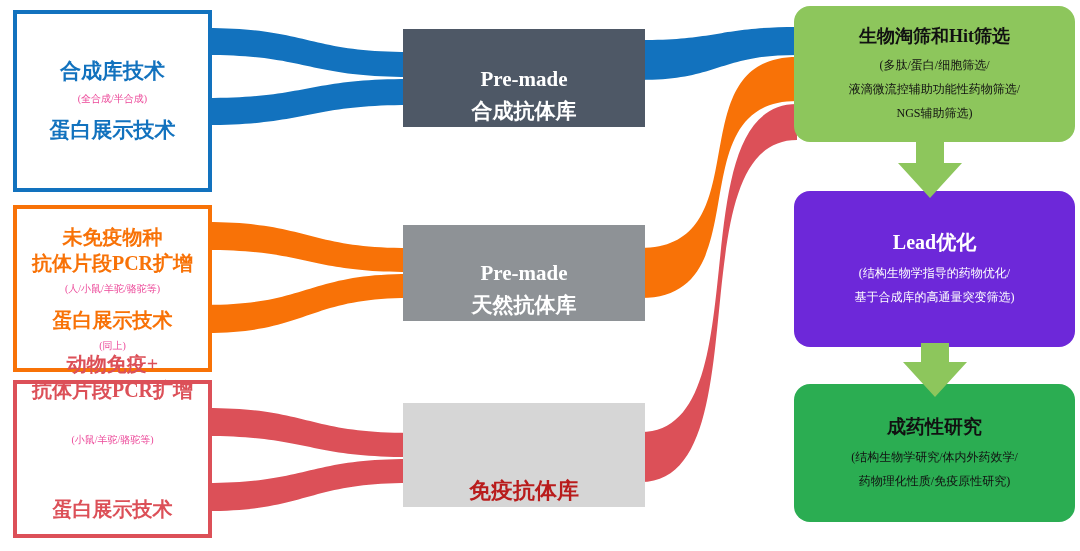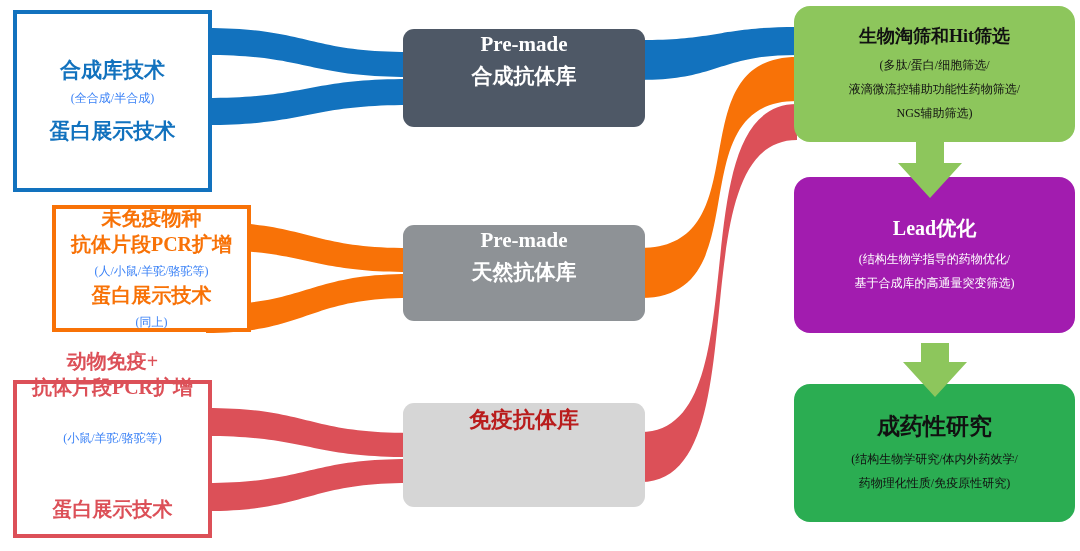--- a/index.html
+++ b/index.html
@@ -12,52 +12,52 @@
   svg.layer.over{z-index:3;pointer-events:none;}
 
   
   .lbox{
     position:absolute;left:13px;width:199px;box-sizing:border-box;
     background:#ffffff;border:4px solid #f9a8d4;z-index:2;
     display:flex;flex-direction:column;align-items:center;justify-content:center;
     text-align:center;
   }
   .lbox .t{font-weight:bold;font-size:20px;line-height:1.3;white-space:pre-line;}
-  .lbox .s{font-size:12px;color:#3b82f6;line-height:1.7;white-space:pre-line;margin-top:4px;}
+  .lbox .s{font-size:10px;color:#ec4899;line-height:1.7;white-space:pre-line;margin-top:4px;}
   .lbox .gap{height:10px;}
   #lb1{top:10px;height:182px;border-color:#1272BE;}
   #lb1 .t{color:#1272BE;font-size:21px;}
-  #lb2{top:205px;height:127px;border-color:#F87207;margin-left:39px;}
+  #lb2{top:205px;height:167px;border-color:#F87207;}
   #lb2 .t{color:#F87207;}
   #lb3{top:380px;height:158px;border-color:#DC5058;gap:24px;}
   #lb3 .t{color:#DC5058;}
 
   
   .mbox{
     position:absolute;left:403px;width:242px;z-index:2;
-    display:flex;align-items:flex-start;justify-content:center;text-align:center;
-    font-weight:bold;font-size:21px;line-height:1.5;white-space:pre-line;border-radius:11px;
+    display:flex;align-items:flex-end;justify-content:center;text-align:center;
+    font-weight:bold;font-size:21px;line-height:1.5;white-space:pre-line;
   }
   #mb1{top:29px;height:98px;background:#4E5866;color:#ffffff;}
   #mb2{top:225px;height:96px;background:#8E9296;color:#ffffff;}
   #mb3{top:403px;height:104px;background:#D6D6D6;color:#b91c1c;font-size:22px;}
 
   
   .rbox{
     position:absolute;left:794px;width:281px;z-index:2;
     display:flex;flex-direction:column;align-items:center;justify-content:center;
     text-align:center;padding:0 6px;box-sizing:border-box;border-radius:16px;
   }
   .rbox .t{font-weight:bold;font-size:18px;margin-bottom:5px;}
   .rbox .b{font-size:12px;line-height:2;white-space:pre-line;}
   #rb1{top:6px;height:136px;background:#8DC65C;color:#111111;}
-  #rb2{top:177px;height:156px;background:#a21caf;color:#ffffff;}
+  #rb2{top:191px;height:156px;background:#6d28d9;color:#ffffff;}
   #rb2 .t{font-size:20px;}
   #rb3{top:384px;height:138px;background:#2BAD52;color:#111111;}
-  #rb3 .t{font-size:23px;}
+  #rb3 .t{font-size:19px;}
 </style>
 </head>
 <body>
 
 <div class="canvas">
 
   <svg class="layer under" viewBox="0 0 1080 551">
 
     <path d="M206,28 C307.5,28 307.5,52 409,52 L409,77 C307.5,77 307.5,55 206,55 Z" fill="#1272BE"></path>
     <path d="M206,98 C307.5,98 307.5,79 409,79 L409,105 C307.5,105 307.5,125 206,125 Z" fill="#1272BE"></path>

